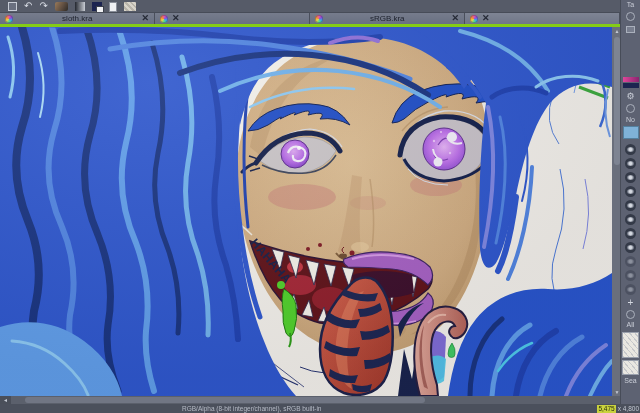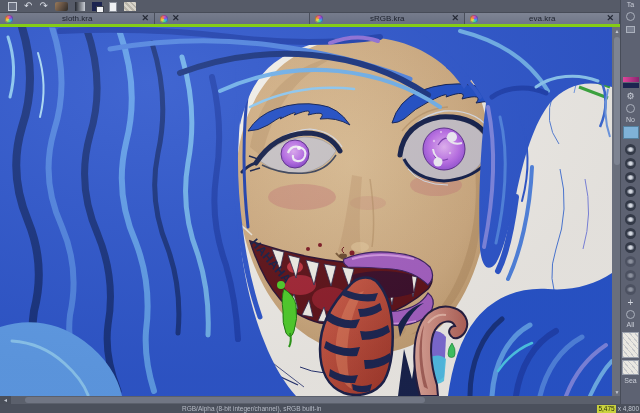--- a/index.html
+++ b/index.html
@@ -99,21 +99,20 @@
           <span class="kicon"></span>
           <span class="tclose">✕</span>
         </div>
         <div class="tab">
           <span class="kicon"></span>
           <span class="tlabel">sRGB.kra</span>
           <span class="tclose">✕</span>
         </div>
         <div class="tab active">
           <span class="kicon"></span>
-          <span class="tlabel">eva.kra</span>
           <span class="tclose">✕</span>
         </div>
       </div>
 
       <div class="canvas-area">
         <svg class="canvas" viewBox="0 0 612 369" width="612" height="369" xmlns="http://www.w3.org/2000/svg">
           <defs>
             <radialGradient id="skinGrad" cx="45%" cy="40%" r="70%">
               <stop offset="0%" stop-color="#dcbd92"></stop>
                 <stop offset="70%" stop-color="#cfab7f"></stop>

